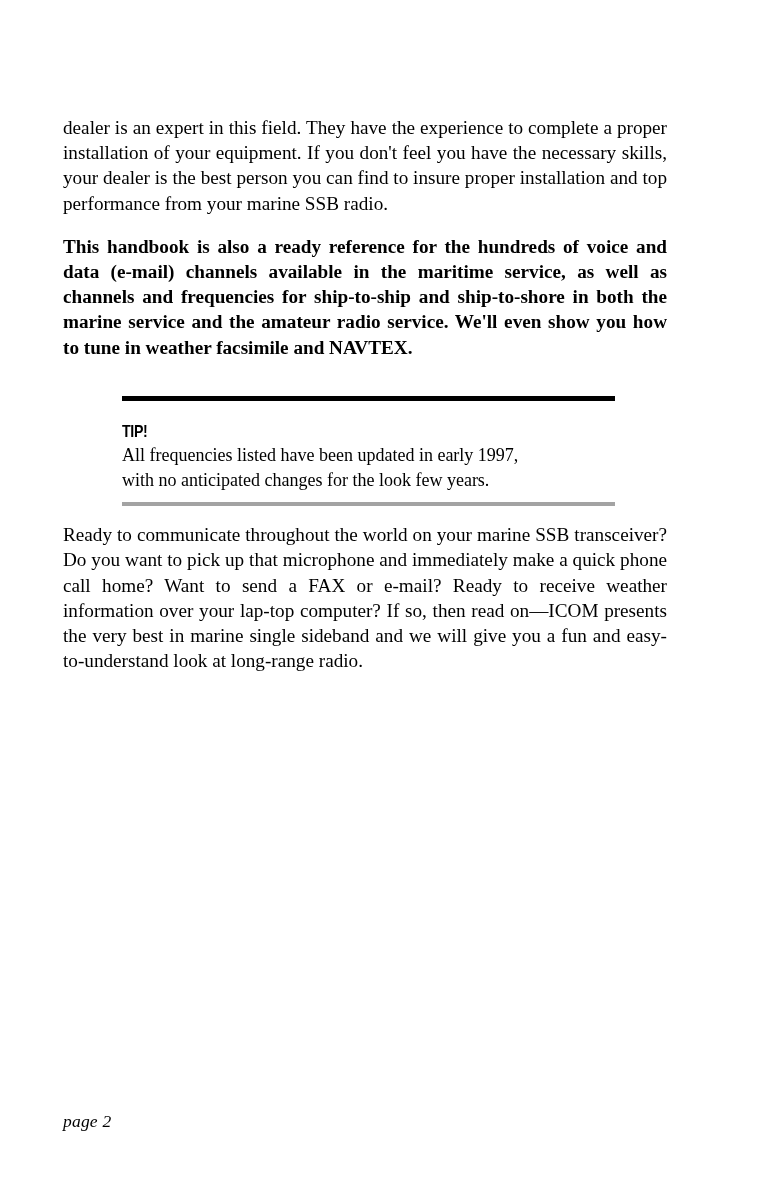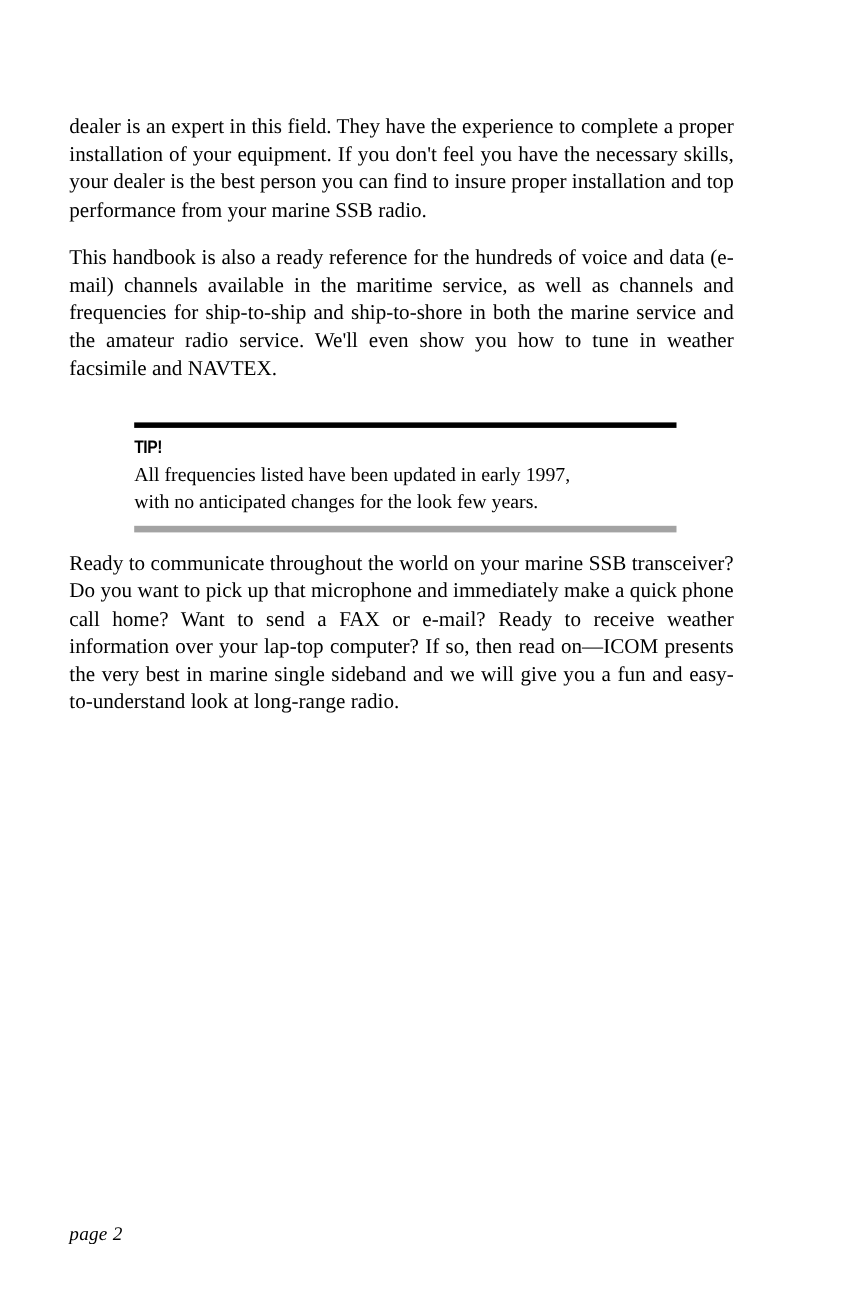--- a/index.html
+++ b/index.html
@@ -28,40 +28,41 @@
 
   
   .content {
     position: absolute;
     left: 63px;
     top: 103px;
     width: 604px;
   }
 
   p.body-para {
-    margin: 0 0 0 0;
+    margin: 12px 0 0 0;
     font-size: 19.2px;
     line-height: 25.2px;
     text-align: justify;
     text-justify: inter-word;
     hyphens: none;
     -webkit-hyphens: none;
   }
 
   p.body-para + p.body-para {
     margin-top: 18px;
+    font-weight: bold;
   }
 
   
   .tip-box {
     margin: 36px 0 16px 59px;   
     width: 493px;
     border-top: 5px solid #000000;
-    border-bottom: 6px solid #a3a3a3;
-    padding: 8px 0 9px 0;
+    border-bottom: 4px solid #a3a3a3;
+    padding: 20px 0 9px 0;
     box-sizing: content-box;
   }
 
   .tip-label {
     font-family: "Liberation Sans", "DejaVu Sans", sans-serif;
     font-weight: 700;
     font-size: 16.5px;
     line-height: 21px;
     letter-spacing: -0.4px;
     transform: scaleX(0.86);

